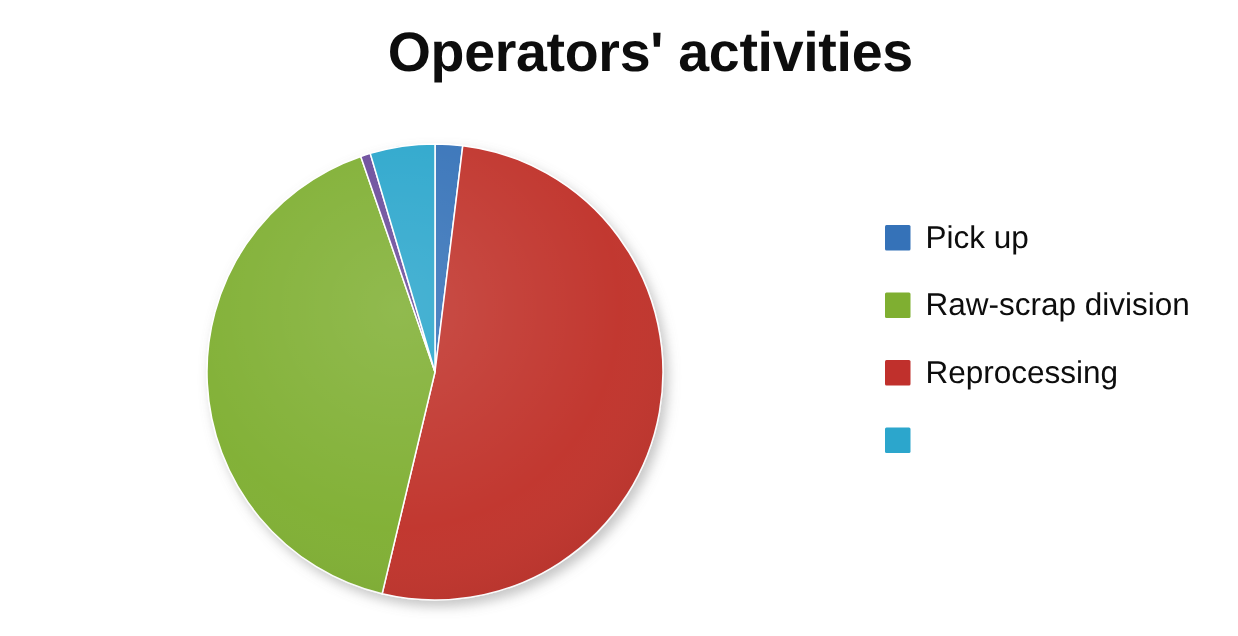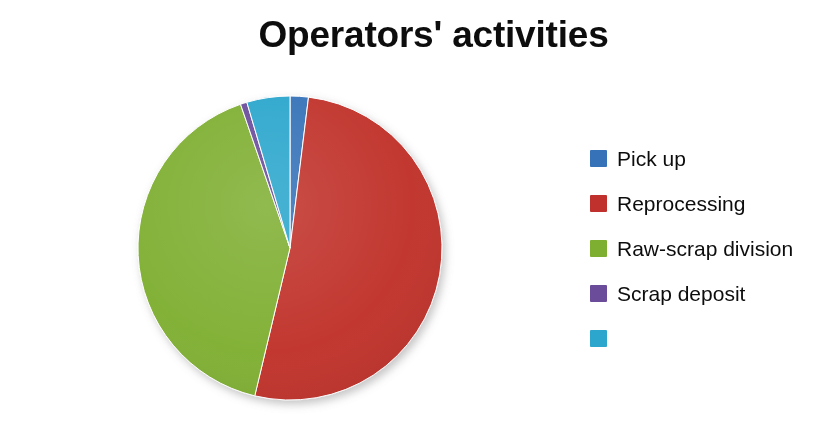--- a/index.html
+++ b/index.html
@@ -105,32 +105,28 @@
   </div>
 
   <div class="legend">
 
     <div class="legend-item">
       <span class="legend-swatch" style="background: rgb(53, 114, 184);"></span>
       <span class="legend-label">Pick up</span>
     </div>
 
     <div class="legend-item">
-      <span class="legend-swatch" style="background: rgb(192, 48, 44);"></span>
-      <span class="legend-label">Reprocessing</span>
-    </div>
-
-    <div class="legend-item">
       <span class="legend-swatch" style="background: rgb(127, 175, 49);"></span>
       <span class="legend-label">Raw-scrap division</span>
     </div>
 
     <div class="legend-item">
-      <span class="legend-swatch" style="background: rgb(107, 76, 155);"></span>
-      <span class="legend-label">Scrap deposit</span>
+      <span class="legend-swatch" style="background: rgb(192, 48, 44);"></span>
+      <span class="legend-label">Reprocessing</span>
     </div>
+
 
     <div class="legend-item">
       <span class="legend-swatch" style="background: rgb(44, 166, 204);"></span>
     </div>
 
   </div>
 </div>
 
 </body></html>

